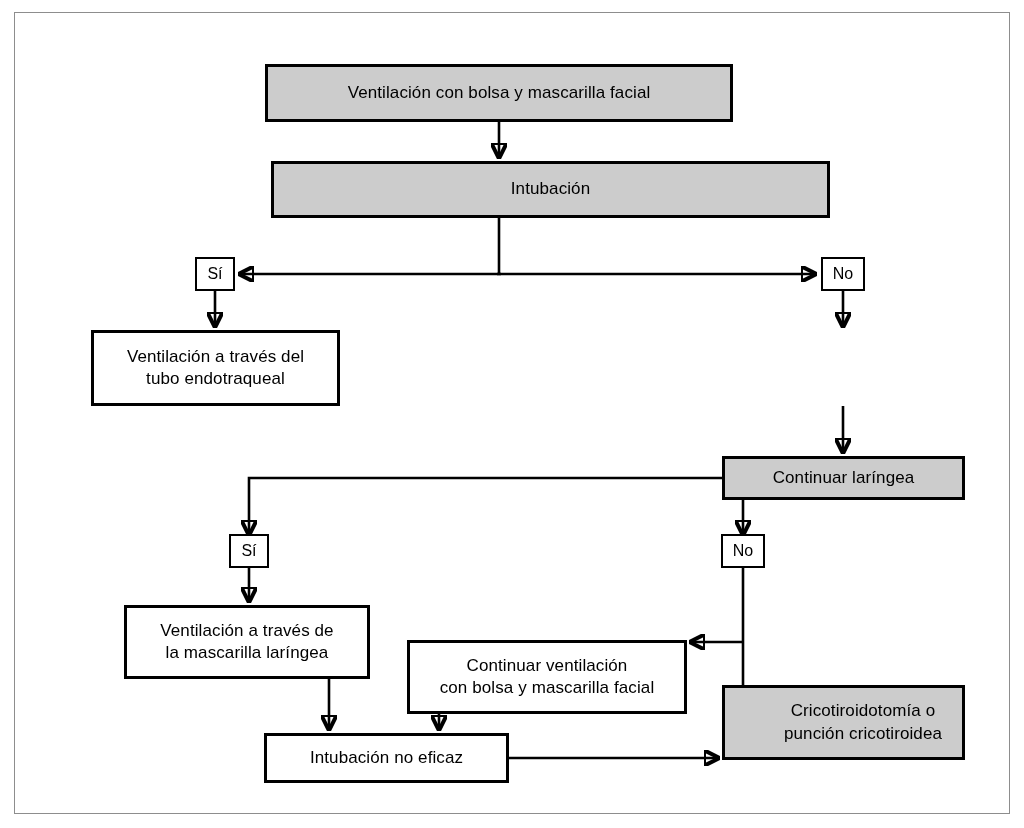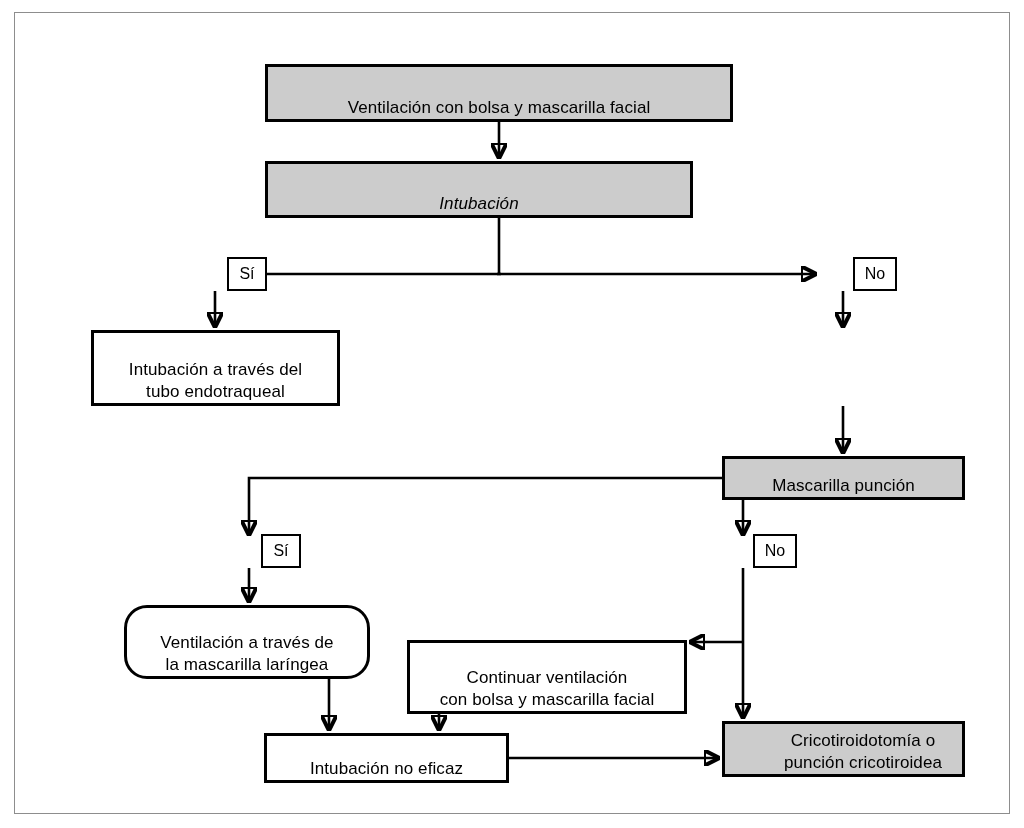--- a/index.html
+++ b/index.html
@@ -26,21 +26,21 @@
     border: 1.5px solid #8d8d8d;
     box-sizing: border-box;
     background: #ffffff;
   }
   .node {
     position: absolute;
     box-sizing: border-box;
     border: 3px solid #000000;
     background: #ffffff;
     display: flex;
-    align-items: flex-end;
+    align-items: center;
     justify-content: center;
     text-align: center;
     color: #000000;
     font-size: 17px;
     line-height: 1.3;
     letter-spacing: 0.1px;
   }
   .node.shaded {
     background: #cccccc;
   }
@@ -52,21 +52,20 @@
   .tag {
     position: absolute;
     box-sizing: border-box;
     border: 2.5px solid #000000;
     background: #ffffff;
     display: flex;
     align-items: center;
     justify-content: center;
     font-size: 16px;
     color: #000000;
-    margin-left: 32px;
   }
   svg#wires {
     position: absolute;
     left: 0;
     top: 0;
     width: 1024px;
     height: 828px;
     pointer-events: none;
   }
   svg#wires line, svg#wires path, svg#wires polyline {
@@ -116,63 +115,63 @@
 
       <line x1="424" y1="666" x2="424" y2="716" marker-end="url(#arrow)"></line>
 
       <line x1="494" y1="745" x2="703" y2="745" marker-end="url(#arrow)"></line>
     </svg>
 
     <div class="node shaded" style="left:250px; top:51px; width:468px; height:58px;">
       <span class="label">Ventilación con bolsa y mascarilla facial</span>
     </div>
 
-    <div class="node shaded" style="left:250px; top:148px; width:428px; height:57px;font-style:italic;">
+    <div class="node shaded" style="left:256px; top:148px; width:559px; height:57px;">
       <span class="label">Intubación</span>
     </div>
 
     <div class="tag" style="left:180px; top:244px; width:40px; height:34px;">
       <span>Sí</span>
     </div>
 
     <div class="tag" style="left:806px; top:244px; width:44px; height:34px;">
       <span>No</span>
     </div>
 
     <div class="node" style="left:76px; top:317px; width:249px; height:76px;">
-      <span class="label">Intubación a través del
+      <span class="label">Ventilación a través del
 tubo endotraqueal</span>
     </div>
 
 
     <div class="node shaded" style="left:707px; top:443px; width:243px; height:44px;">
-      <span class="label">Mascarilla punción</span>
+      <span class="label">Continuar laríngea</span>
     </div>
 
     <div class="tag" style="left:214px; top:521px; width:40px; height:34px;">
       <span>Sí</span>
     </div>
 
     <div class="tag" style="left:706px; top:521px; width:44px; height:34px;">
       <span>No</span>
     </div>
 
-    <div class="node" style="left:109px; top:592px; width:246px; height:74px;border-radius:23px;">
+    <div class="node" style="left:109px; top:592px; width:246px; height:74px;">
       <span class="label">Ventilación a través de
 la mascarilla laríngea</span>
     </div>
 
     <div class="node" style="left:392px; top:627px; width:280px; height:74px;">
       <span class="label">Continuar ventilación
 con bolsa y mascarilla facial</span>
     </div>
 
     <div class="node" style="left:249px; top:720px; width:245px; height:50px;">
       <span class="label">Intubación no eficaz</span>
     </div>
 
-    <div class="node shaded" style="left:707px; top:708px; width:243px; height:56px;padding-left:39px;">
+    <div class="node shaded" style="left:707px; top:672px; width:243px; height:75px;padding-left:39px;">
       <span class="label">Cricotiroidotomía o
 punción cricotiroidea</span>
     </div>
 
   </div>
 </div>
 
 </body></html>

